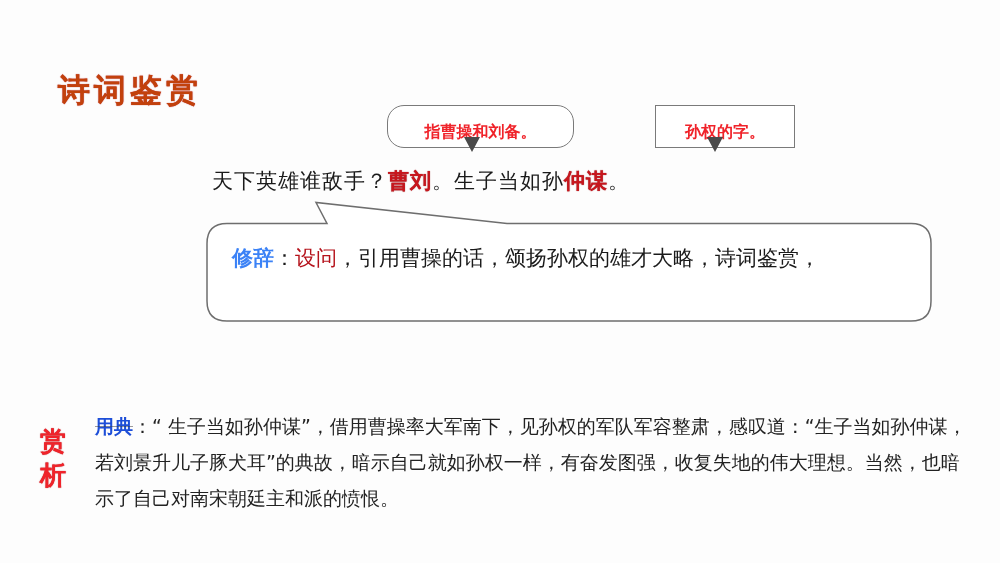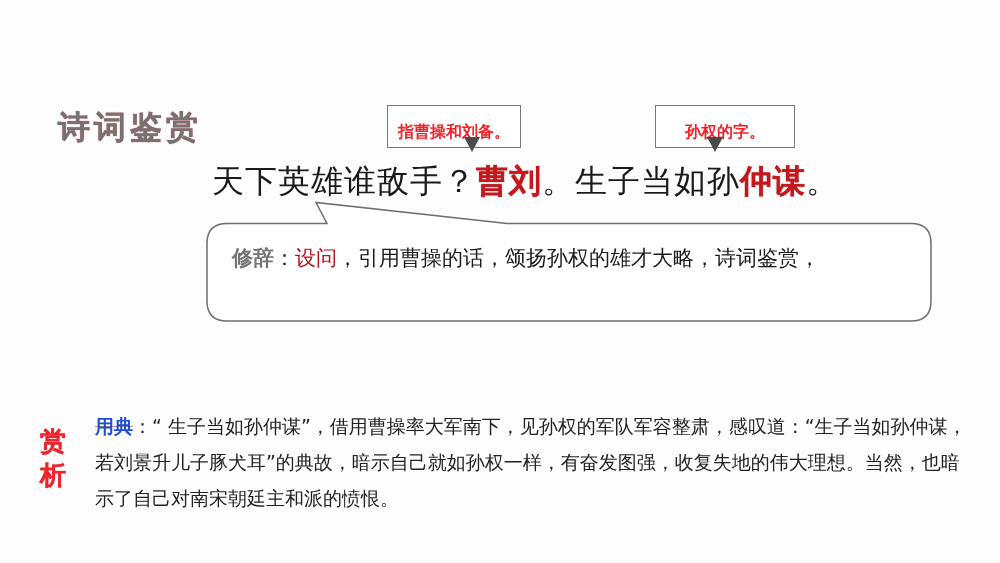--- a/index.html
+++ b/index.html
@@ -13,63 +13,62 @@
     position: relative;
     overflow: hidden;
     font-family: "DejaVu Sans", "Liberation Sans", sans-serif;
   }
   .slide-title {
     position: absolute;
     left: 58px;
     top: 70px;
     font-size: 32px;
     font-weight: bold;
-    color: #737373;
+    color: #c2410c;
     letter-spacing: 4px;
     text-shadow: 0 0 1px #b0151b;
     line-height: 40px;
     white-space: nowrap;
-    margin-top: 37px;
   }
   .note-box {
     position: absolute;
     border: 1.5px solid #7a7a7a;
     background: #ffffff;
     box-sizing: border-box;
   }
   .note-box .note-text {
     position: absolute;
     left: 0;
     right: 0;
     bottom: 5px;
     text-align: center;
     font-size: 16px;
     font-weight: bold;
     color: #f0232a;
     line-height: 20px;
     white-space: nowrap;
   }
-  .note-1 { left: 387px; top: 105px; width: 134px; height: 43px; }
+  .note-1 { left: 387px; top: 105px; width: 187px; height: 43px; border-radius: 17px; }
   .note-2 { left: 655px; top: 105px; width: 140px; height: 43px; }
   .pointer {
     position: absolute;
     width: 0;
     height: 0;
     border-left: 8px solid transparent;
     border-right: 8px solid transparent;
     border-top: 15px solid #4a4a4a;
   }
   .pointer-1 { left: 464px; top: 137px; }
   .pointer-2 { left: 707px; top: 137px; }
 
   .poem-line {
     position: absolute;
     left: 212px;
     top: 162px;
-    font-size: 32px;
+    font-size: 21px;
     color: #1a1a1a;
     line-height: 38px;
     white-space: nowrap;
     letter-spacing: 1px;
   }
   .poem-line .hl {
     color: #c8161d;
     font-weight: bold;
     text-shadow: 0 0 1px #8a0f14;
   }
@@ -83,21 +82,21 @@
     position: absolute;
     left: 232px;
     top: 240px;
     width: 690px;
     font-size: 21px;
     color: #1a1a1a;
     line-height: 36px;
   }
   .bubble-content .label {
     font-weight: bold;
-    color: #737373;
+    color: #3b82f6;
   }
   .bubble-content .term {
     color: #b5121b;
     font-family: Liberation Serif, serif;
   }
 
   .analysis-label {
     position: absolute;
     left: 40px;
     top: 424px;

